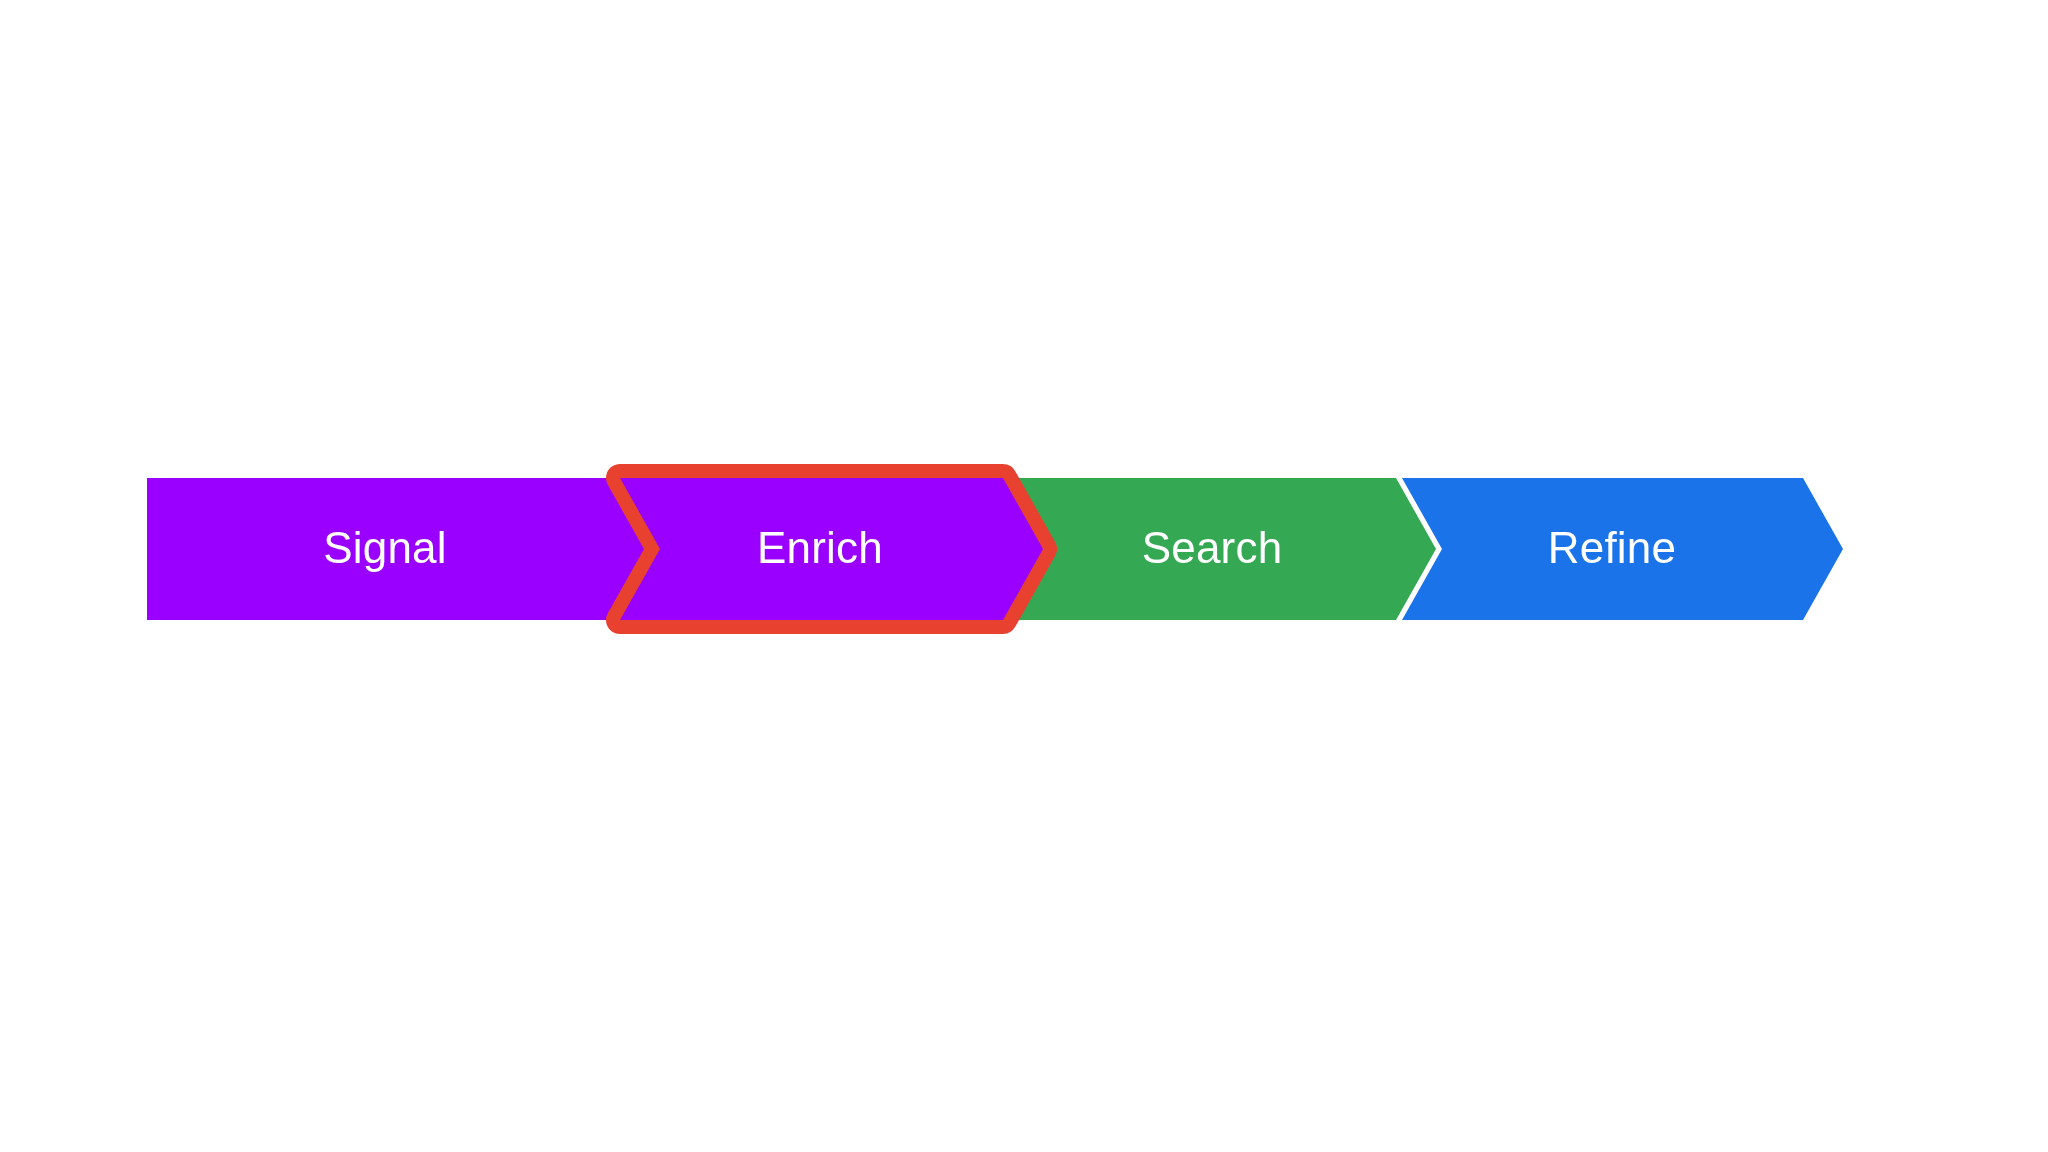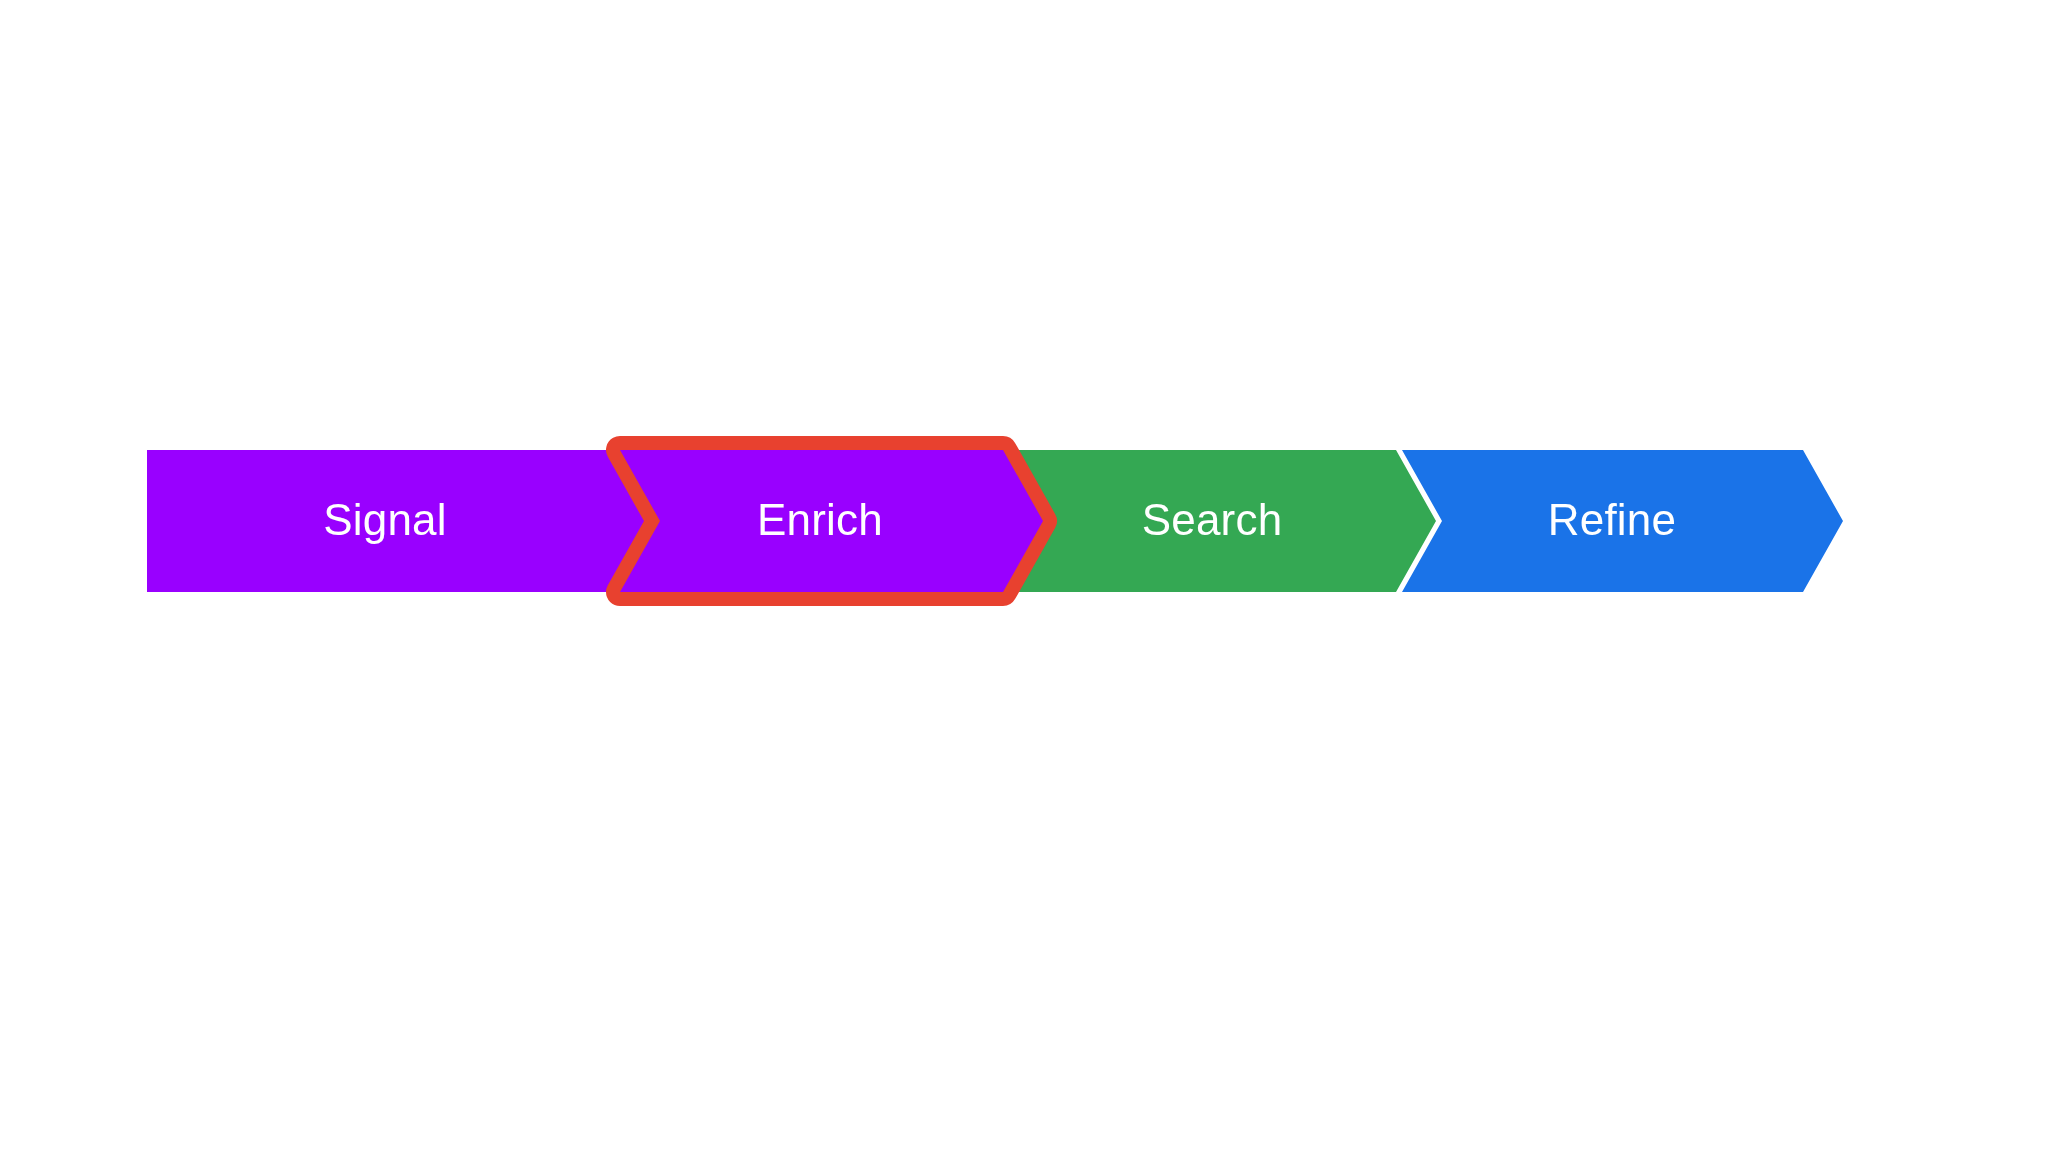--- a/index.html
+++ b/index.html
@@ -14,20 +14,21 @@
     overflow: hidden;
     font-family: "Liberation Sans", sans-serif;
     position: relative;
   }
   #canvas-root {
     position: absolute;
     inset: 0;
     width: 2048px;
     height: 968px;
     background: #ffffff;
+    margin-top: 28px;
   }
   #flow-svg {
     position: absolute;
     left: 0;
     top: 0;
     width: 2048px;
     height: 1152px;
     display: block;
   }
   .stage-label {

